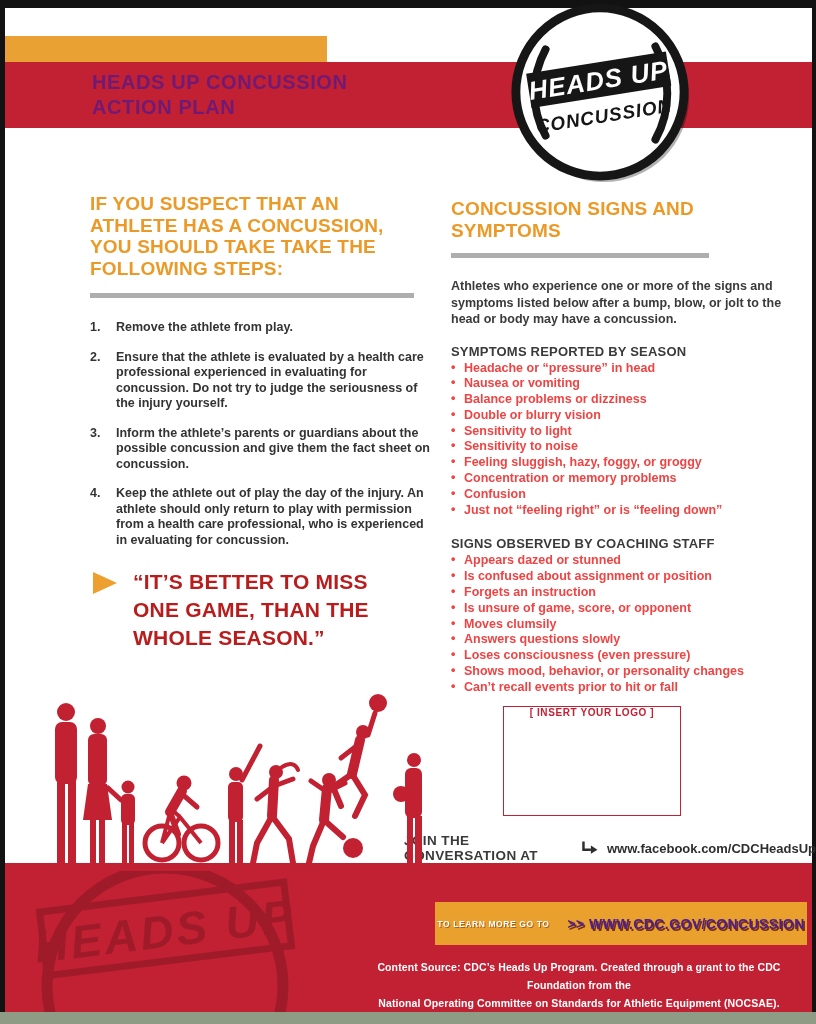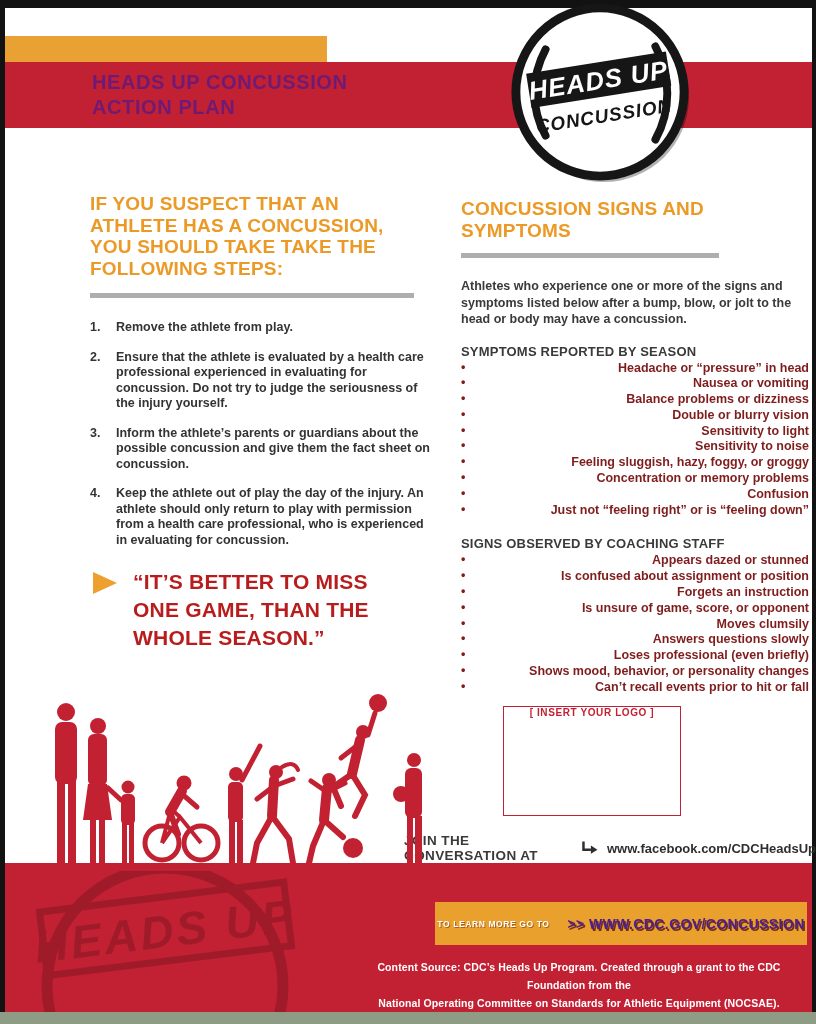--- a/index.html
+++ b/index.html
@@ -25,36 +25,36 @@
     position:absolute;left:92px;top:70px;
     color:#701a75;font-weight:bold;font-size:20px;line-height:25px;letter-spacing:0.6px;
   }
 
   
   .logo-wrap{position:absolute;left:506px;top:0px;width:188px;height:188px;}
 
   
   .col{position:absolute;color:#3b3b3b;}
   .col-left{left:90px;top:164px;width:345px;margin-top:29px;}
-  .col-right{left:461px;top:198px;width:348px;}
+  .col-right{left:451px;top:198px;width:348px;}
 
   .section-heading{color:#ec9a27;font-weight:bold;font-size:19px;line-height:21.5px;letter-spacing:0.2px;}
   .divider{height:5px;background:#aeaeae;margin-top:14px;}
   .divider-left{width:324px;}
   .divider-right{width:258px;margin-top:12px;}
 
   .steps{list-style:none;counter-reset:step;margin:22px 0 0 0;padding:0;
     font-size:12.5px;font-weight:bold;line-height:15.5px;color:#333333;}
   .steps li{position:relative;padding-left:26px;counter-increment:step;}
   .steps li::before{content:counter(step) ".";position:absolute;left:0;top:0;}
   .steps li + li{margin-top:14px;}
 
   .intro{margin:20px 0 0 0;font-size:12.5px;font-weight:bold;line-height:16.5px;color:#3a3a3a;width:345px;}
   .subhead{margin:16px 0 2px 0;font-size:13px;font-weight:bold;letter-spacing:0.2px;color:#3a3a3a;}
-  .bullets{list-style:none;margin:2px 0 0 0;padding:0;font-size:12.5px;font-weight:bold;line-height:15.8px;color:#7f1d1d;text-align:right;}
+  .bullets{list-style:none;margin:2px 0 0 0;padding:0;font-size:12.5px;font-weight:bold;line-height:15.8px;color:#ef4444;}
   .bullets li{position:relative;padding-left:13px;}
   .bullets li::before{content:"\2022";position:absolute;left:0;top:-1px;}
 
   
   .quote-block{position:absolute;left:93px;top:568px;width:330px;}
   .quote-arrow{position:absolute;left:0;top:4px;width:0;height:0;
     border-top:11px solid transparent;border-bottom:11px solid transparent;border-left:24px solid #eda02f;}
   .pull-quote{margin-left:40px;color:#b91c1c;font-weight:bold;font-size:21px;line-height:28px;letter-spacing:0.2px;}
 
   
@@ -164,21 +164,21 @@
         <li>Just not “feeling right” or is “feeling down”</li>
       </ul>
     <div class="subhead" style="margin-top:18px">SIGNS OBSERVED BY COACHING STAFF</div>
     <ul class="bullets">
         <li>Appears dazed or stunned</li>
         <li>Is confused about assignment or position</li>
         <li>Forgets an instruction</li>
         <li>Is unsure of game, score, or opponent</li>
         <li>Moves clumsily</li>
         <li>Answers questions slowly</li>
-        <li>Loses professional (even briefly)</li>
+        <li>Loses consciousness (even pressure)</li>
         <li>Shows mood, behavior, or personality changes</li>
         <li>Can’t recall events prior to hit or fall</li>
       </ul>
   </div>
 
   <div class="insert-logo-box">
     <span>[ INSERT YOUR LOGO ]</span>
   </div>
 
   <div class="join-line">

